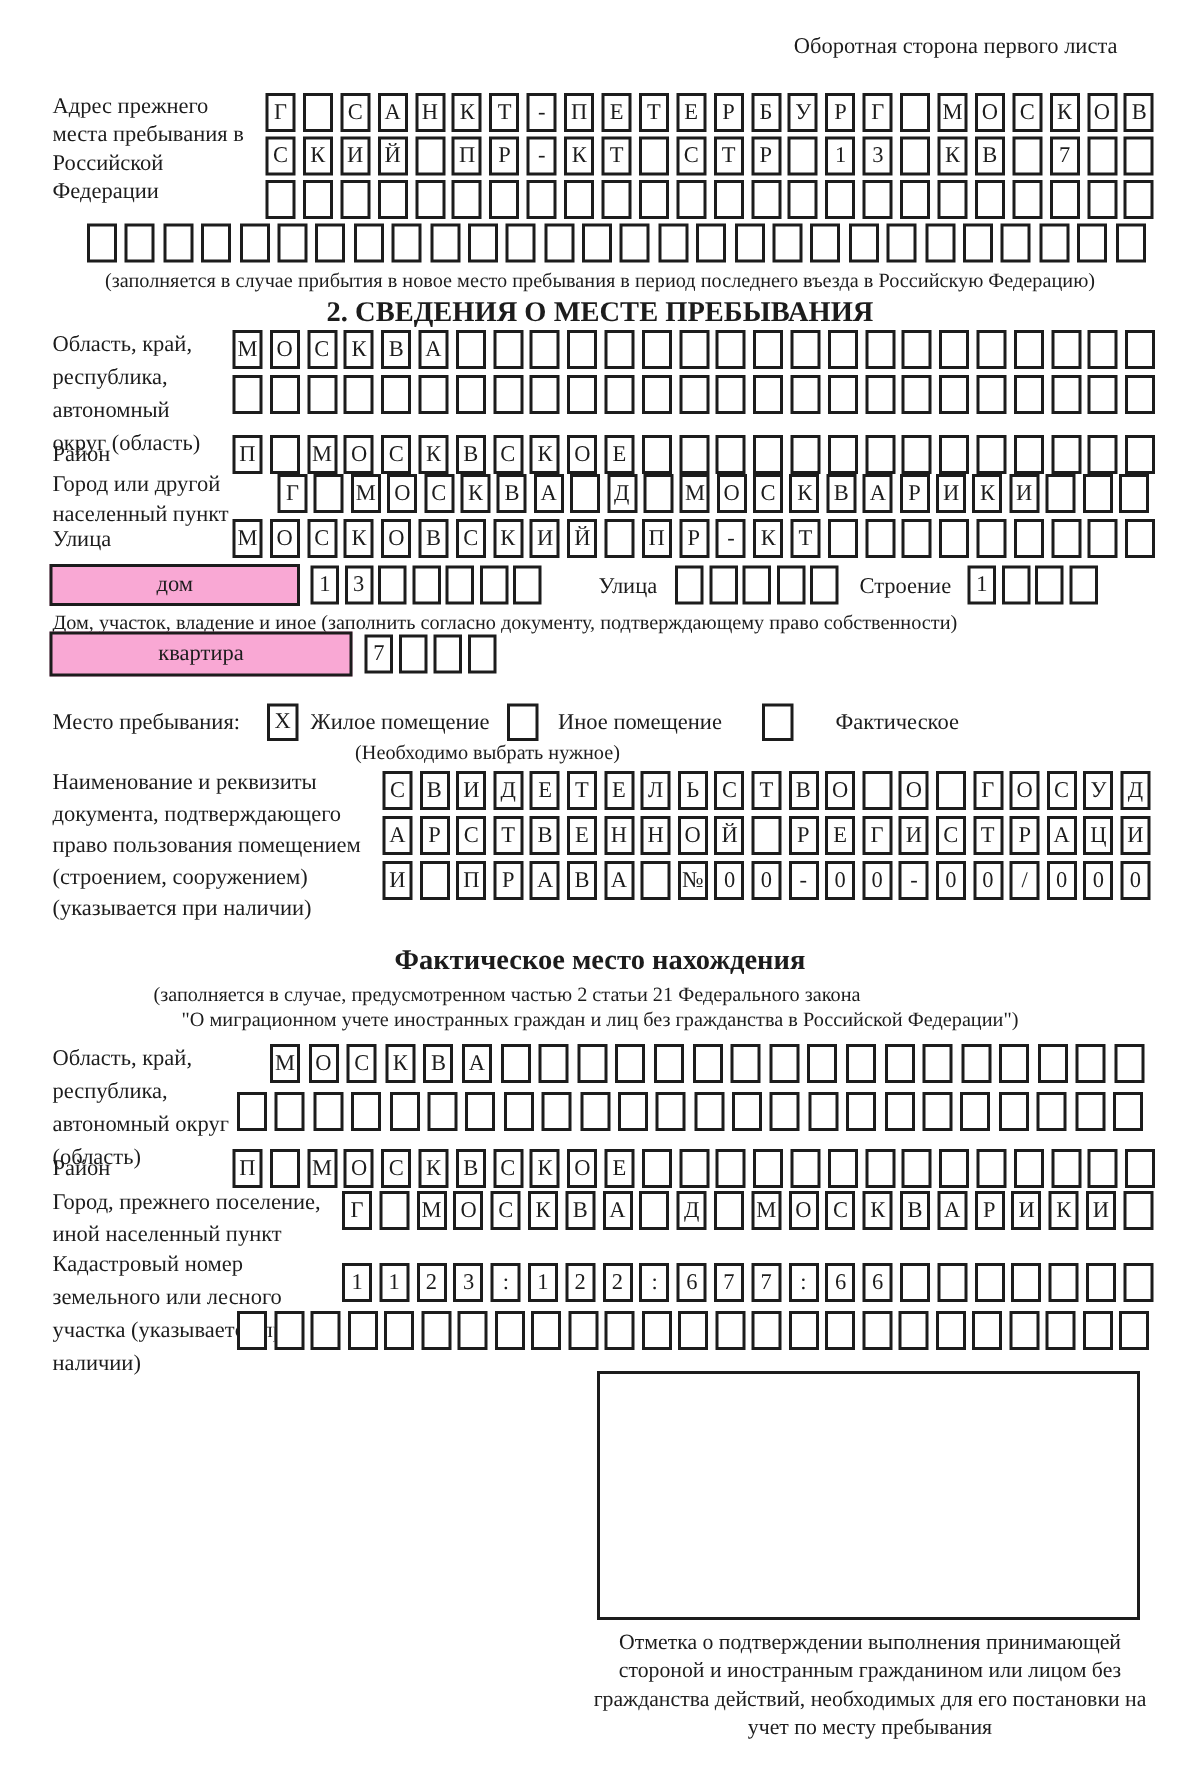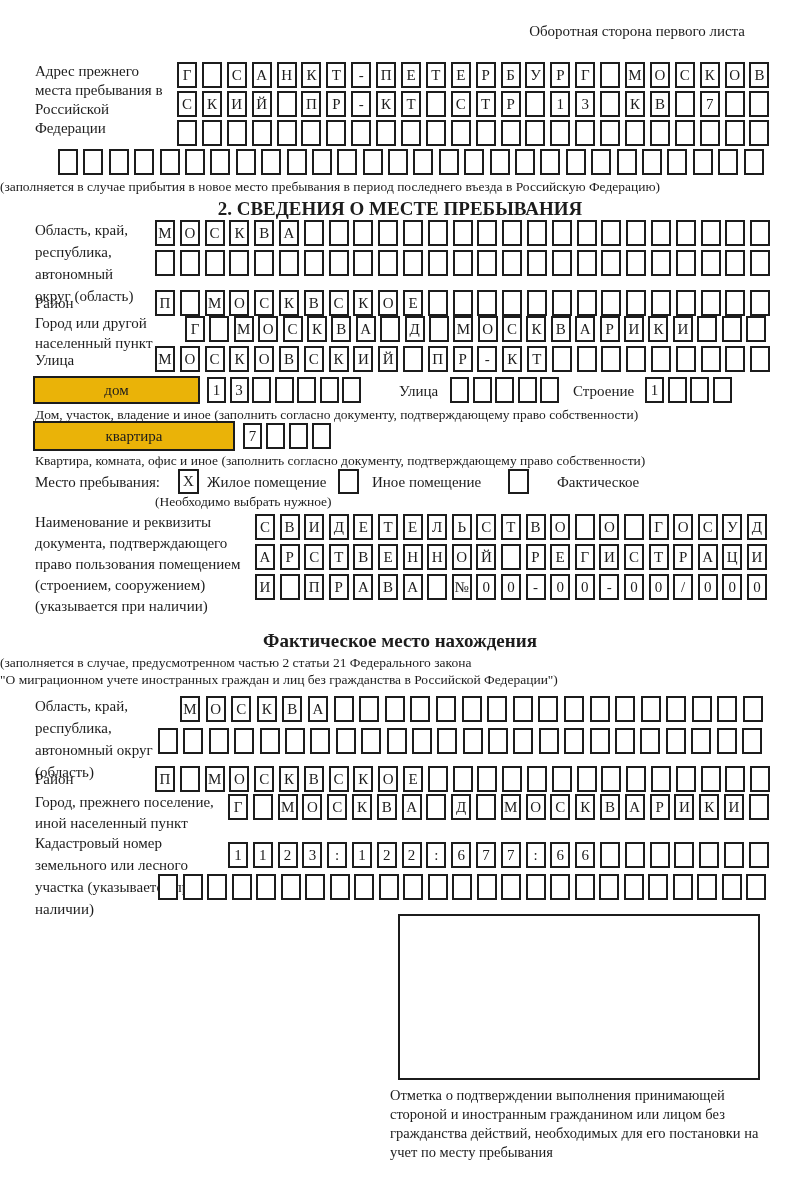--- a/index.html
+++ b/index.html
@@ -20,29 +20,29 @@
   .cbox{
     width:20px;height:26px;flex:none;box-sizing:border-box;
     border:2px solid #1c1c1c;background:#fff;
     display:flex;align-items:center;justify-content:center;
     font-size:15px;line-height:1;
   }
   .crow.sm .cbox{width:19px;}
   .widebox{
     position:absolute;box-sizing:border-box;border:2px solid #1c1c1c;
     display:flex;align-items:center;justify-content:center;
-    font-size:15px;background:#eab308;
+    font-size:15px;background:#f9a8d4;
   }
   .checkbox{
     position:absolute;width:21px;height:25px;box-sizing:border-box;
     border:2px solid #1c1c1c;background:#fff;
     display:flex;align-items:center;justify-content:center;
     font-size:15px;
   }
-  .center{}
+  .center{text-align:center;}
 </style>
 </head>
 <body>
 
 <div id="page">
 
   <div class="abs lbl" style="top:62px;left:35px;width:130px;line-height:19px;">Адрес прежнего места пребывания в Российской Федерации</div>
 
   <div class="abs lbl" style="top:20px;right:55px;">Оборотная сторона первого листа</div>
   <div class="crow" style="top:62px;left:177px;gap:4.9px;">
@@ -326,21 +326,20 @@
     </div>
   <div class="abs cap" style="top:407px;left:35px;width:740px;">Дом, участок, владение и иное (заполнить согласно документу, подтверждающему право собственности)</div>
 
   <div class="widebox" style="top:421px;left:33px;width:202px;height:30px;">квартира</div>
   <div class="crow sm" style="top:423px;left:243px;gap:4px;">
       <div class="cbox">7</div>
       <div class="cbox"></div>
       <div class="cbox"></div>
       <div class="cbox"></div>
     </div>
-  <div class="abs cap" style="top:453px;left:35px;width:740px;">Квартира, комната, офис и иное (заполнить согласно документу, подтверждающему право собственности)</div>
 
   <div class="abs lbl" style="top:471px;left:35px;">Место пребывания:</div>
   <div class="checkbox" style="top:469px;left:178px;">X</div>
   <div class="abs lbl" style="top:471px;left:207px;">Жилое помещение</div>
   <div class="checkbox" style="top:469px;left:338px;"></div>
   <div class="abs lbl" style="top:471px;left:372px;">Иное помещение</div>
   <div class="checkbox" style="top:469px;left:508px;"></div>
   <div class="abs lbl" style="top:471px;left:557px;">Фактическое</div>
   <div class="abs lbl" style="top:512px;left:35px;width:220px;line-height:21px;">Наименование и реквизиты документа, подтверждающего право пользования помещением (строением, сооружением) (указывается при наличии)</div>
 

